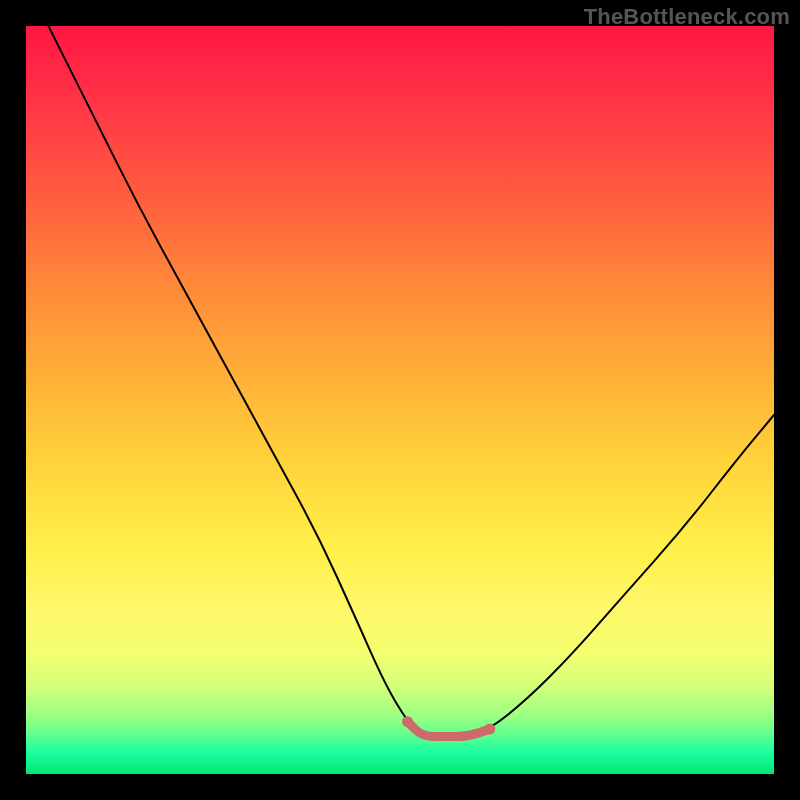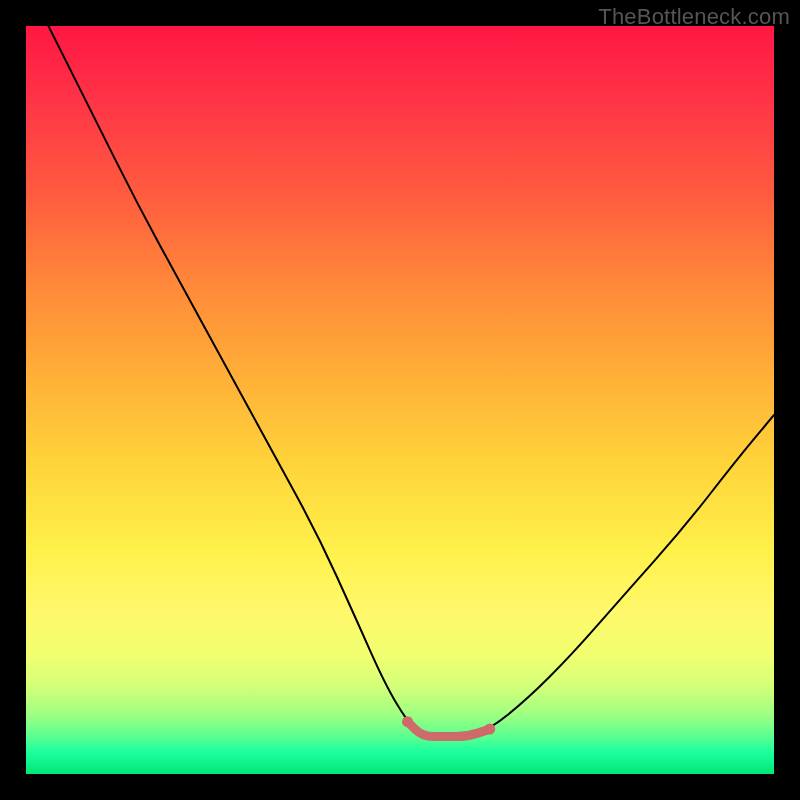--- a/index.html
+++ b/index.html
@@ -10,21 +10,21 @@
     position: relative;
     font-family: Arial, sans-serif;
     overflow: hidden;
   }
   .watermark {
     position: absolute;
     top: 4px;
     right: 10px;
     color: #555;
     font-size: 22px;
-    font-weight: 400;
+    font-weight: 700;
     z-index: 20;
     letter-spacing: 0.2px;
   }
   .plot-area {
     position: absolute;
     left: 26px;
     top: 26px;
     width: 748px;
     height: 748px;
     background: linear-gradient(to bottom,

